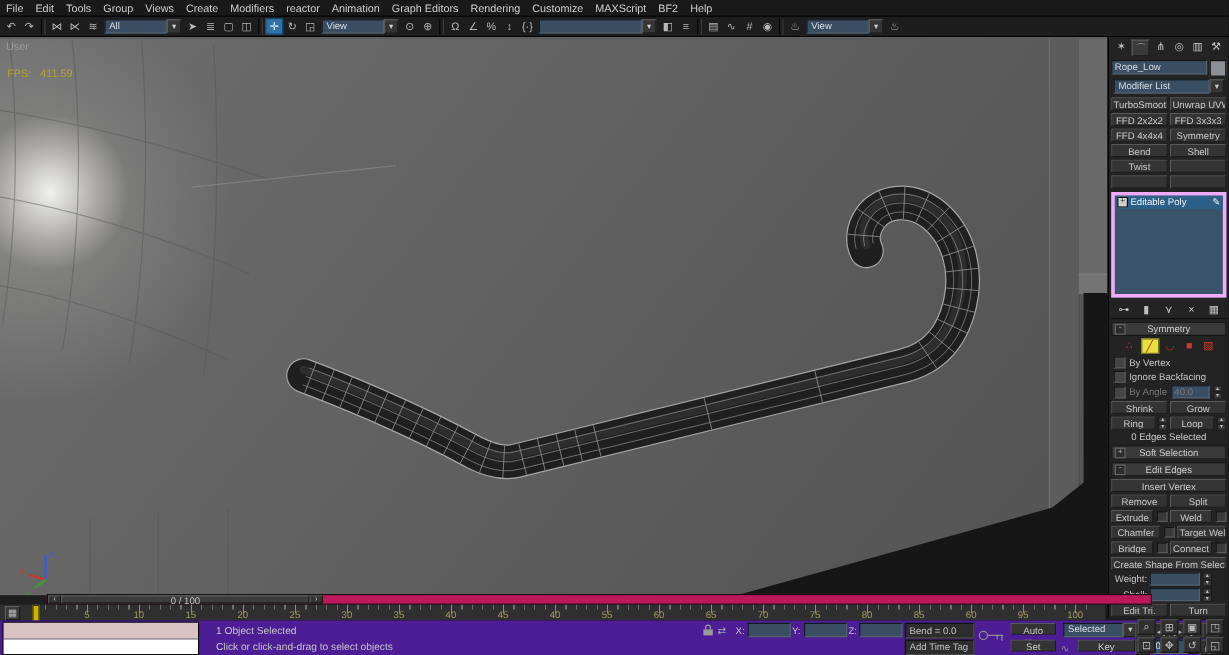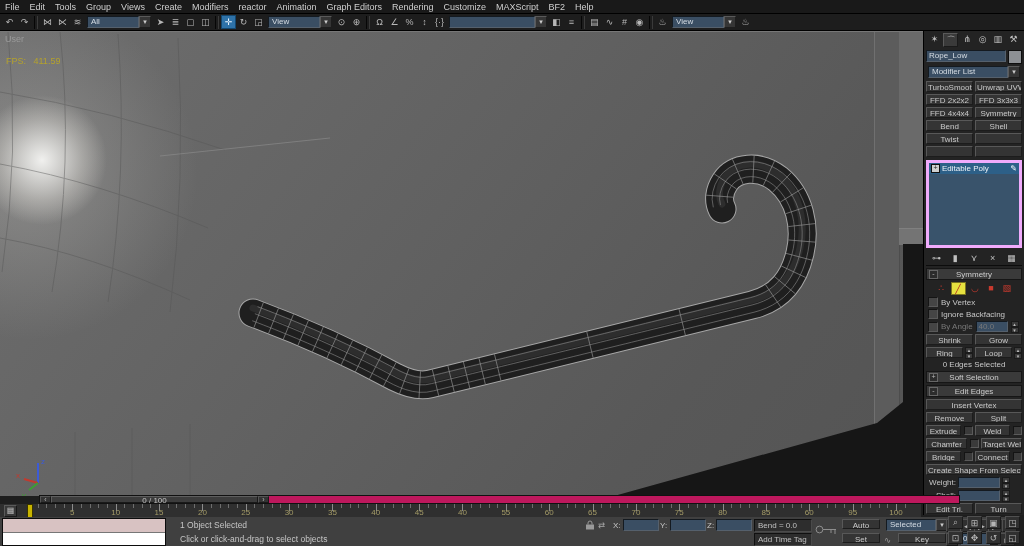--- a/index.html
+++ b/index.html
@@ -89,21 +89,21 @@
   #tb-icon{position:absolute;left:4px;top:1px;width:11px;height:10px;background:#383838;border:1px solid;border-color:#5a5a5a #181818 #181818 #5a5a5a;
            color:#bbb;font-size:8px;line-height:9px;text-align:center;}
   #tb-ruler{position:absolute;left:22px;top:0;width:886px;height:13px;}
   #tb-ticks-minor{position:absolute;left:7px;top:0;right:0;height:4px;
       background:repeating-linear-gradient(90deg,#6e6e6e 0 1px,transparent 1px 8.67px);}
   #tb-ticks-major{position:absolute;left:7px;top:0;right:0;height:7px;
       background:repeating-linear-gradient(90deg,#8c8c8c 0 1px,transparent 1px 43.35px);}
   .tb-label{position:absolute;top:4px;transform:translateX(-50%);color:#a39a66;font-size:8px;}
   #tb-marker{position:absolute;left:5px;top:0;width:4px;height:12px;background:#c8b400;border:1px solid #3a3400;}
   
-  #status-bar{position:absolute;left:0;top:517px;width:1012px;height:29px;background:#404040;}
+  #status-bar{position:absolute;left:0;top:517px;width:1012px;height:29px;background:#4c1d95;}
   #listener{position:absolute;left:2px;top:1px;width:162px;height:26px;border:1px solid #0c0c0c;}
   #listener .pink{height:13px;background:#d8c2c2;border-bottom:1px solid #777;}
   #listener .white{height:12px;background:#ffffff;}
   .stext{position:absolute;color:#c6c6c6;font-size:8.5px;}
   .sunken{position:absolute;background:#2d2d2d;border:1px solid;border-color:#101010 #4a4a4a #4a4a4a #101010;
           color:#c0c0c0;font-size:8px;line-height:11px;padding:0 3px;height:11px;box-sizing:content-box;}
   .sb-btn{position:absolute;background:#343434;border:1px solid;border-color:#585858 #1c1c1c #1c1c1c #585858;
           color:#c9c9c9;font-size:8px;line-height:10px;text-align:center;height:10px;border-radius:1px;}
   .sb-field{position:absolute;background:#3a4e63;border:1px solid;border-color:#141a20 #55606c #55606c #141a20;
             color:#d6dde4;font-size:8px;line-height:10px;height:10px;padding:0 2px;}

